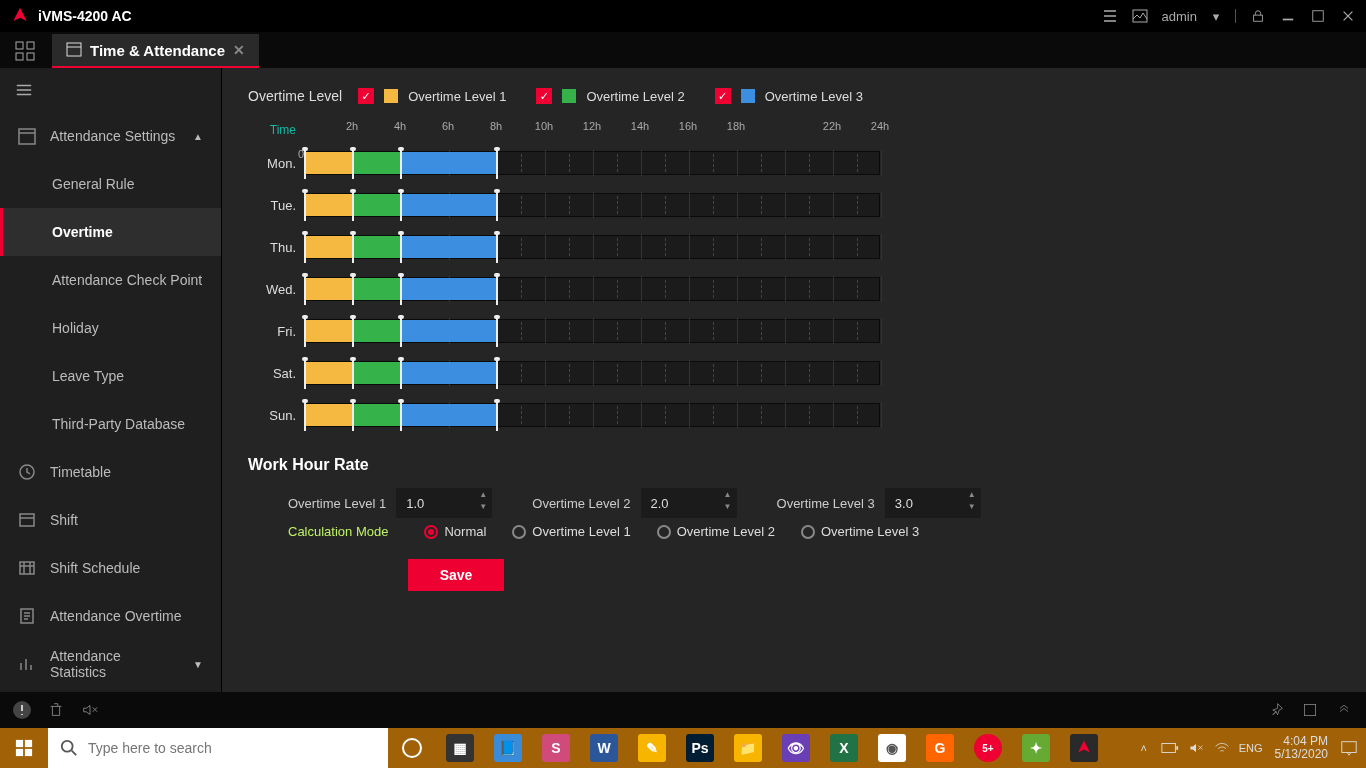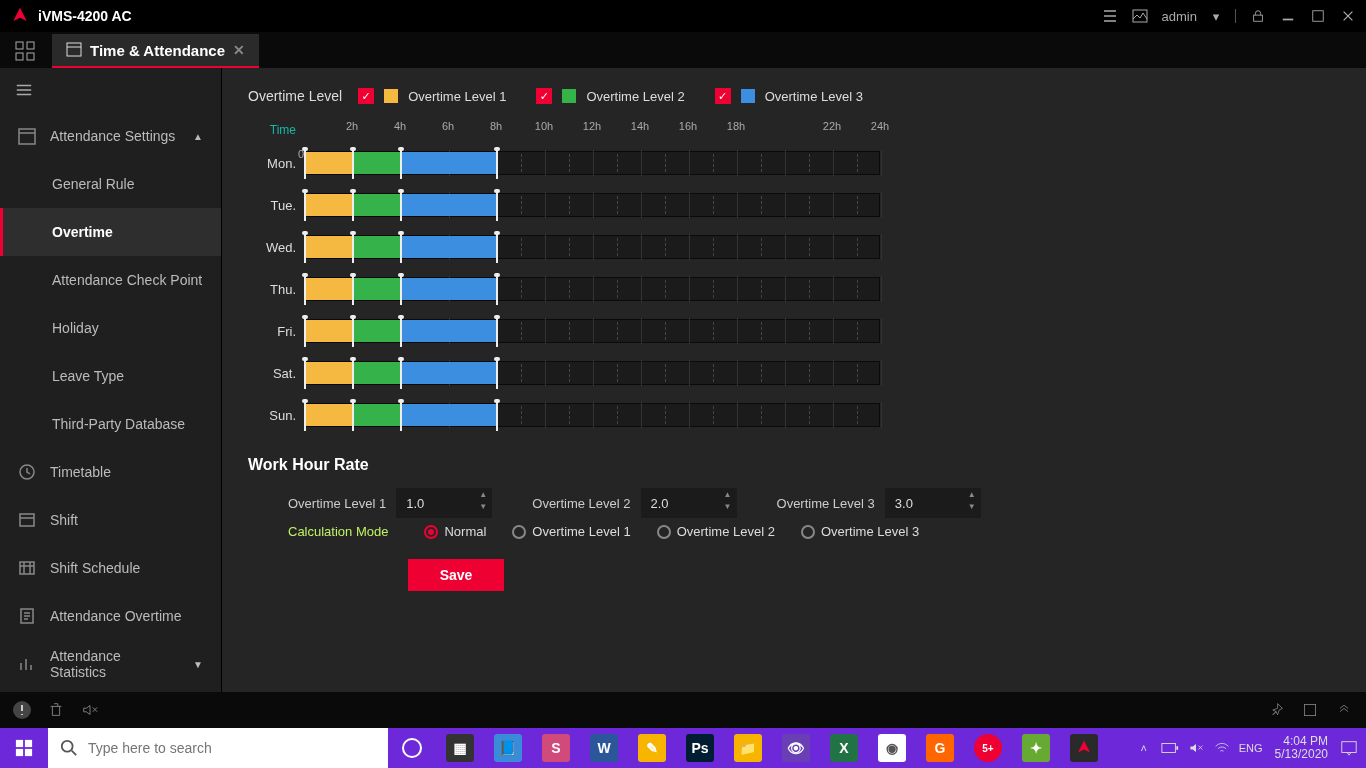--- a/index.html
+++ b/index.html
@@ -81,21 +81,21 @@
 .radio.sel .rdot::after { content:""; position:absolute; left:2px; top:2px; width:6px; height:6px; background:#e03; border-radius:50%; }
 
 .save-btn { margin-top:20px; margin-left:160px; width:96px; height:32px; background:#e03; color:#fff; font-size:14px; font-weight:bold; border:none; cursor:pointer; }
 
 
 .statusbar { position:absolute; left:0; bottom:40px; width:100%; height:36px; background:#0a0a0a; display:flex; align-items:center; padding:0 12px; gap:14px; }
 .statusbar .st-ic { width:20px; height:20px; cursor:pointer; display:flex; align-items:center; justify-content:center; color:#888; }
 .statusbar .right { margin-left:auto; display:flex; gap:14px; }
 
 
-.taskbar { position:absolute; left:0; bottom:0; width:100%; height:40px; background:#6d28d9; display:flex; align-items:center; }
+.taskbar { position:absolute; left:0; bottom:0; width:100%; height:40px; background:#a16207; display:flex; align-items:center; }
 .start { width:48px; height:40px; display:flex; align-items:center; justify-content:center; cursor:pointer; }
 .search { width:340px; height:40px; background:#fff; display:flex; align-items:center; padding:0 12px; gap:10px; cursor:text; }
 .search input { border:none; outline:none; font-size:14px; flex:1; background:transparent; color:#666; }
 .tb-icons { display:flex; align-items:center; height:40px; }
 .tb-icons .ti { width:48px; height:40px; display:flex; align-items:center; justify-content:center; cursor:pointer; }
 .tb-icons .ti .box { width:28px; height:28px; border-radius:3px; display:flex; align-items:center; justify-content:center; font-size:14px; color:#fff; font-weight:bold; }
 .tray { margin-left:auto; display:flex; align-items:center; gap:8px; padding:0 8px; color:#ddd; font-size:11px; }
 .tray .tic { width:18px; height:18px; cursor:pointer; display:flex; align-items:center; justify-content:center; }
 .tray .clock { text-align:right; line-height:13px; font-size:12px; margin:0 4px; }
 </style>
@@ -345,21 +345,21 @@
               <div class="seg l1" style="left: 0px; width: 48px;"></div>
               <div class="seg l2" style="left: 48px; width: 48px;"></div>
               <div class="seg l3" style="left: 96px; width: 96px;"></div>
               <div class="handle" style="left: -3px;"></div>
               <div class="handle" style="left: 45px;"></div>
               <div class="handle" style="left: 93px;"></div>
               <div class="handle" style="left: 189px;"></div>
             </div>
           </div>
           <div class="day-row">
-            <div class="dname">Wed.</div>
+            <div class="dname">Thu.</div>
             <div class="bar-wrap">
               <div class="tick" style="left: 0px;"></div>
               <div class="tickd" style="left: 24px;"></div>
               <div class="tick" style="left: 48px;"></div>
               <div class="tickd" style="left: 72px;"></div>
               <div class="tick" style="left: 96px;"></div>
               <div class="tickd" style="left: 120px;"></div>
               <div class="tick" style="left: 144px;"></div>
               <div class="tickd" style="left: 168px;"></div>
               <div class="tick" style="left: 192px;"></div>
@@ -382,21 +382,21 @@
               <div class="seg l1" style="left: 0px; width: 48px;"></div>
               <div class="seg l2" style="left: 48px; width: 48px;"></div>
               <div class="seg l3" style="left: 96px; width: 96px;"></div>
               <div class="handle" style="left: -3px;"></div>
               <div class="handle" style="left: 45px;"></div>
               <div class="handle" style="left: 93px;"></div>
               <div class="handle" style="left: 189px;"></div>
             </div>
           </div>
           <div class="day-row">
-            <div class="dname">Thu.</div>
+            <div class="dname">Wed.</div>
             <div class="bar-wrap">
               <div class="tick" style="left: 0px;"></div>
               <div class="tickd" style="left: 24px;"></div>
               <div class="tick" style="left: 48px;"></div>
               <div class="tickd" style="left: 72px;"></div>
               <div class="tick" style="left: 96px;"></div>
               <div class="tickd" style="left: 120px;"></div>
               <div class="tick" style="left: 144px;"></div>
               <div class="tickd" style="left: 168px;"></div>
               <div class="tick" style="left: 192px;"></div>

